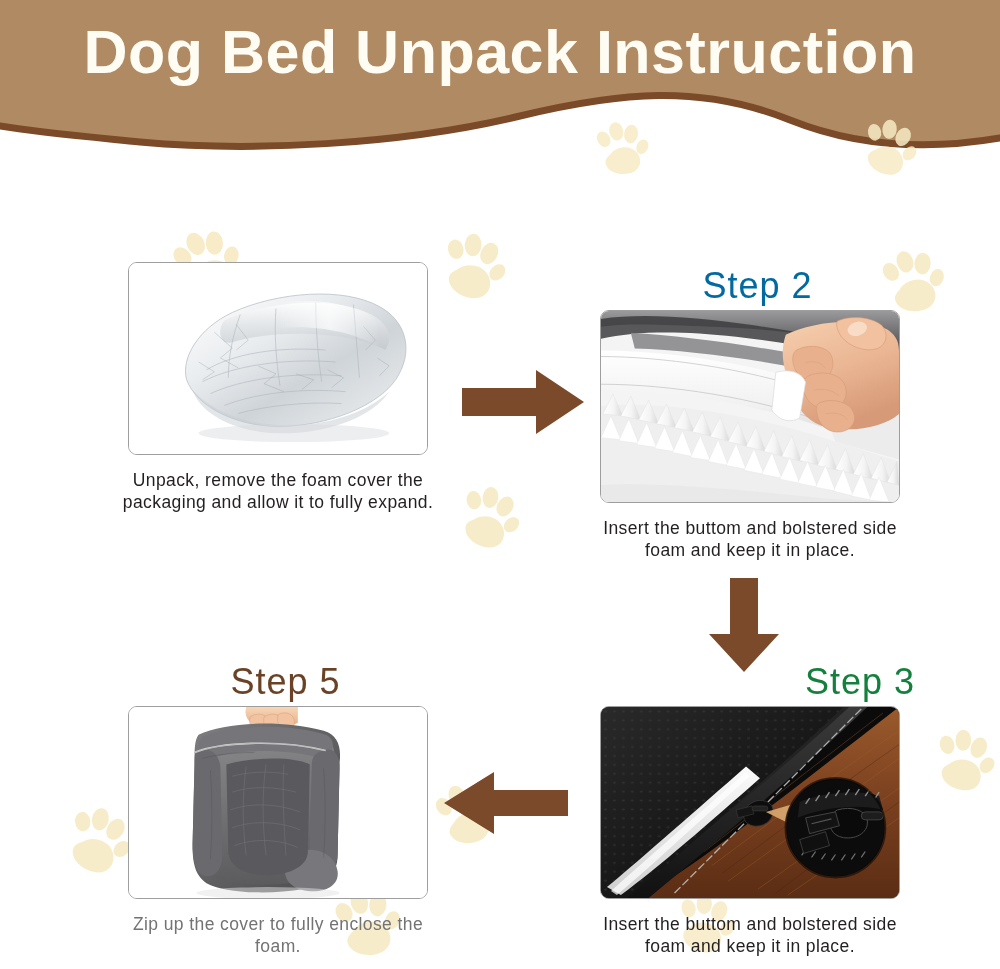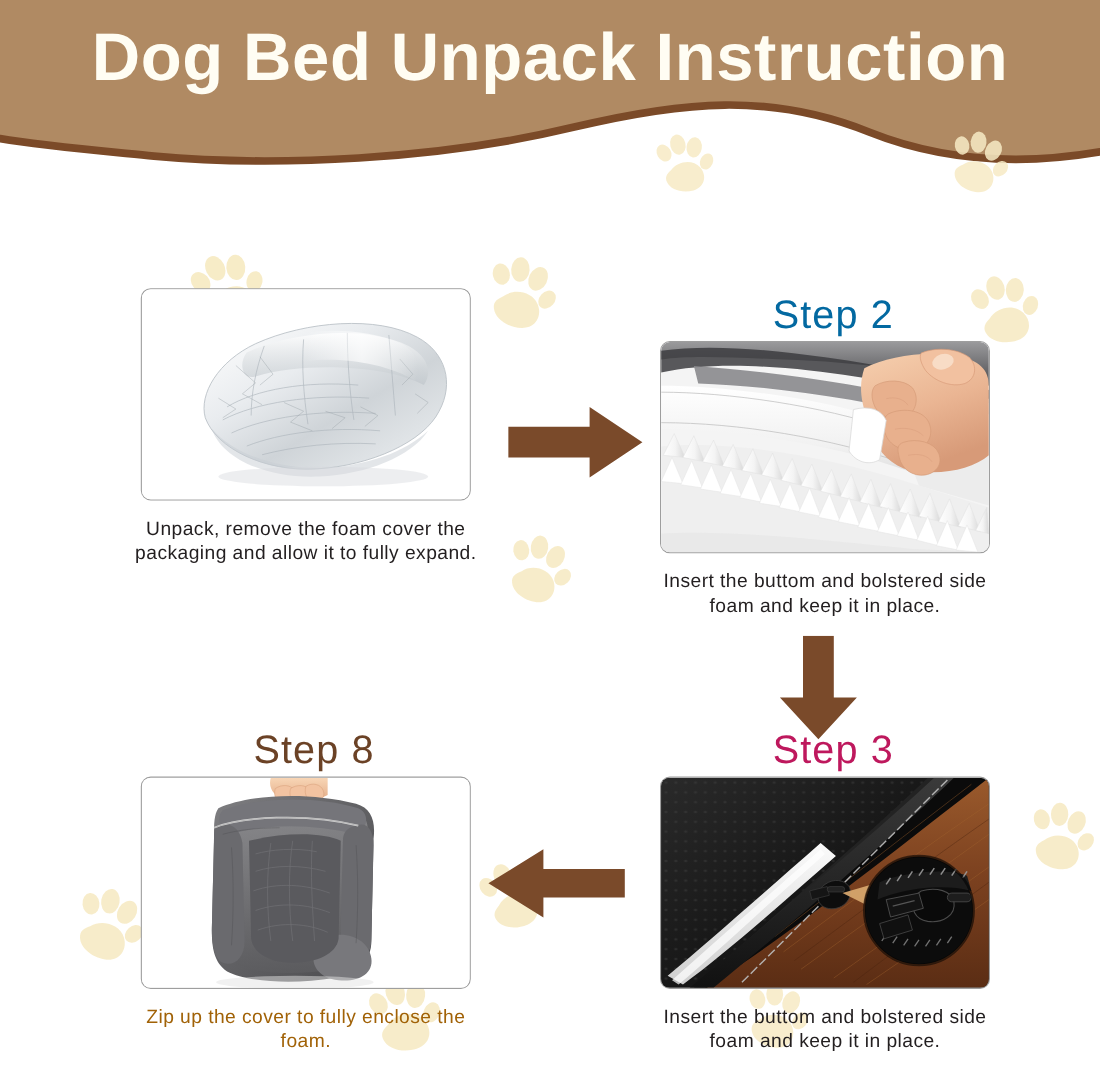--- a/index.html
+++ b/index.html
@@ -375,21 +375,21 @@
             <path d="M270,191 L280,168 L290,193 Z"></path>
           </g>
           <path d="M0,176 C60,172 150,182 230,190 L300,193 L0,193 Z" fill="#e4e4e4" opacity="0.6"></path>
         </g>
       </svg>
     </div>
     <div class="caption" style="color: rgb(35, 31, 32);">Insert the buttom and bolstered side foam and keep it in place.</div>
   </div>
 
   <div class="step step4">
-    <div class="step-title" style="color: rgb(107, 66, 38);">Step 8</div>
+    <div class="step-title" style="color: rgb(107, 66, 38);">Step 5</div>
     <div class="photo-frame" style="border-color: rgb(158, 158, 158);">
       <svg class="photo-art" viewBox="0 0 300 193" preserveAspectRatio="none">
         <defs>
           <linearGradient id="plushGray" x1="0" y1="0" x2="1" y2="1">
             <stop offset="0%" stop-color="#7f7f82"></stop>
             <stop offset="45%" stop-color="#636366"></stop>
             <stop offset="100%" stop-color="#4a4a4d"></stop>
           </linearGradient>
           <linearGradient id="plushGrayLit" x1="0" y1="0" x2="0" y2="1">
             <stop offset="0%" stop-color="#8d8d90"></stop>
@@ -451,25 +451,25 @@
           <path d="M196,62 C198,90 198,122 196,152"></path>
           <path d="M74,52 C88,48 106,46 126,46"></path>
         </g>
 
         <path d="M66,46 C90,36 150,32 198,44" fill="none" stroke="#d9d9d9" stroke-width="1.6"></path>
         <path d="M66,46 C90,36 150,32 198,44" fill="none" stroke="#9a9a9a" stroke-width="0.5"></path>
 
         <ellipse cx="140" cy="188" rx="72" ry="6" fill="#e3e3e3" opacity="0.5"></ellipse>
       </svg>
     </div>
-    <div class="caption" style="color: #a16207; text-align: center;">Zip up the cover to fully enclose the foam.</div>
+    <div class="caption" style="color: #737373; text-align: center;">Zip up the cover to fully enclose the foam.</div>
   </div>
 
   <div class="step step3">
-    <div class="step-title" style="color: #be185d;">Step 3</div>
+    <div class="step-title" style="color: #15803d; text-align: right;">Step 3</div>
     <div class="photo-frame" style="border-color: rgb(158, 158, 158);">
       <svg class="photo-art" viewBox="0 0 300 193" preserveAspectRatio="none">
         <defs>
           <linearGradient id="blackBase" x1="0" y1="0" x2="1" y2="1">
             <stop offset="0%" stop-color="#2a2a2a"></stop>
             <stop offset="60%" stop-color="#141414"></stop>
             <stop offset="100%" stop-color="#050505"></stop>
           </linearGradient>
           <linearGradient id="brownPlush" x1="0" y1="0" x2="0" y2="1">
             <stop offset="0%" stop-color="#9a5a2c"></stop>

